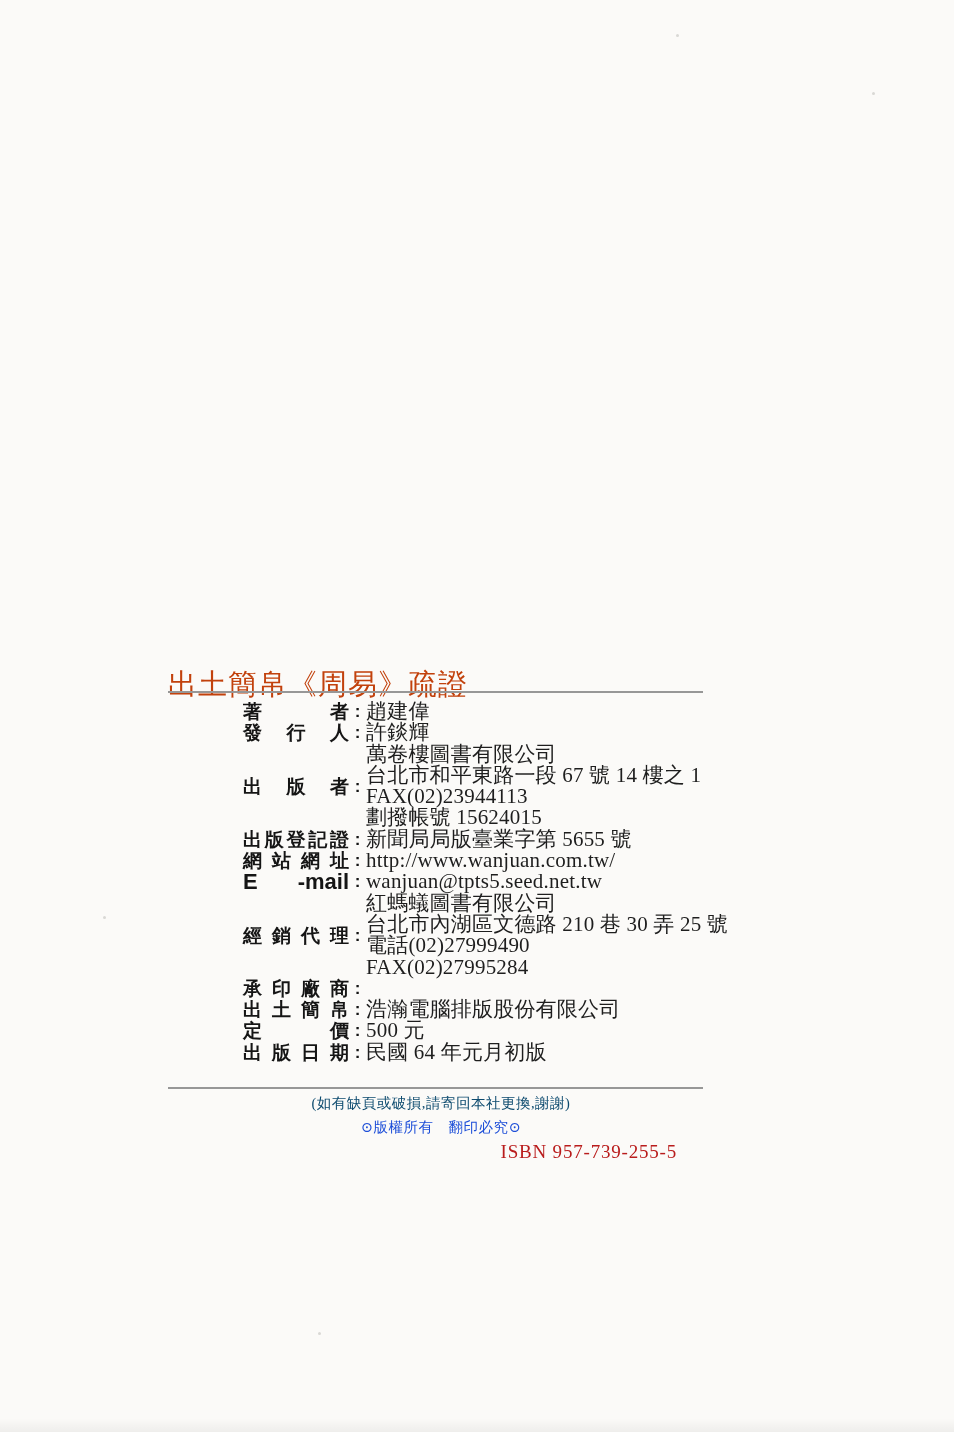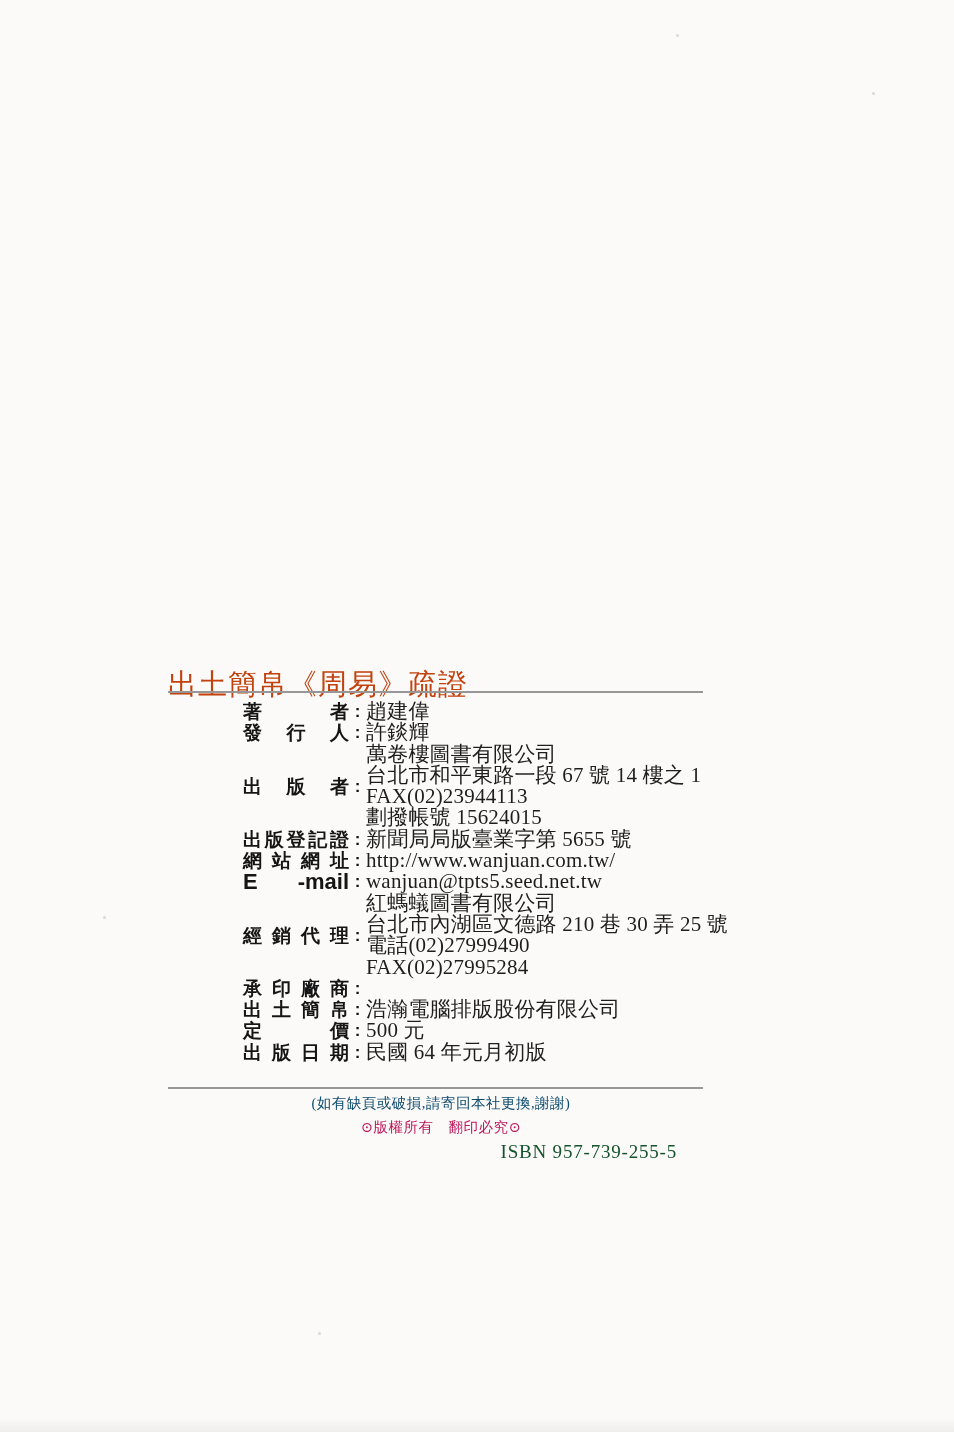--- a/index.html
+++ b/index.html
@@ -45,25 +45,25 @@
   .vline{
     font-size:21px;line-height:21.3px;color:#1e1e1e;
     letter-spacing:0.2px;white-space:nowrap;
   }
   .note{
     position:absolute;left:168px;top:1094px;width:546px;
     text-align:center;font-size:14.5px;letter-spacing:0.5px;color:#0c4a6e;
   }
   .copyright{
     position:absolute;left:168px;top:1118px;width:546px;
-    text-align:center;font-size:14.5px;letter-spacing:0.5px;color:#be185d;
+    text-align:center;font-size:14.5px;letter-spacing:0.5px;color:#1d4ed8;
   }
   .isbn{
     position:absolute;left:168px;top:1141px;width:509px;
-    text-align:right;font-size:19px;letter-spacing:0.8px;color:#14532d;
+    text-align:right;font-size:19px;letter-spacing:0.8px;color:#b91c1c;
   }
   .speck{
     position:absolute;width:3px;height:3px;border-radius:50%;
     background:#9a9a96;opacity:0.35;
   }
 </style>
 </head>
 <body>
 
 <div class="page">

